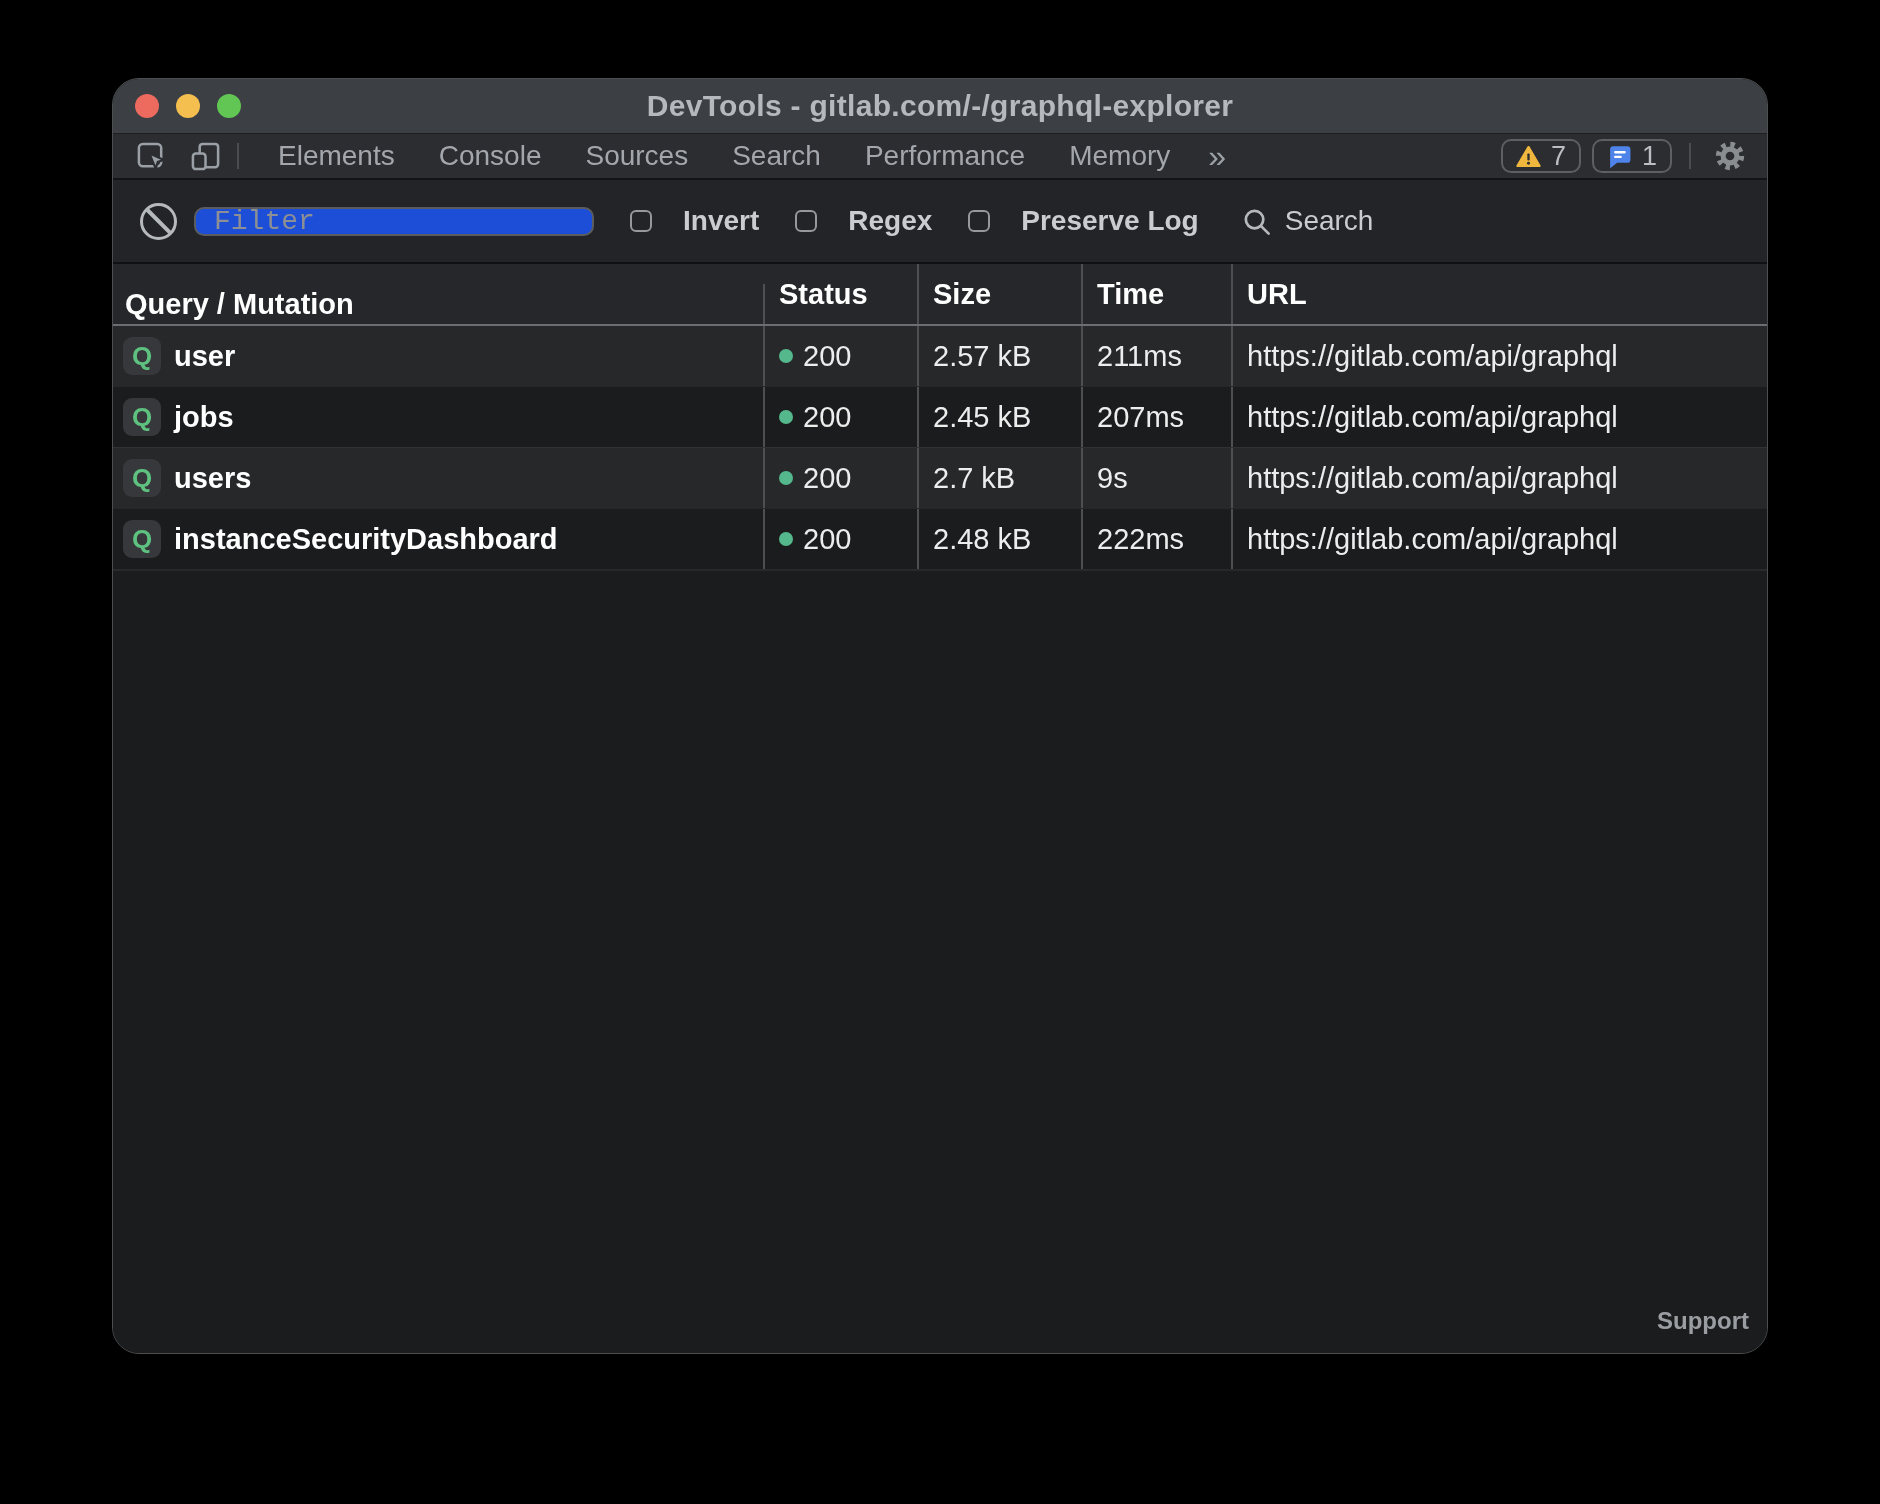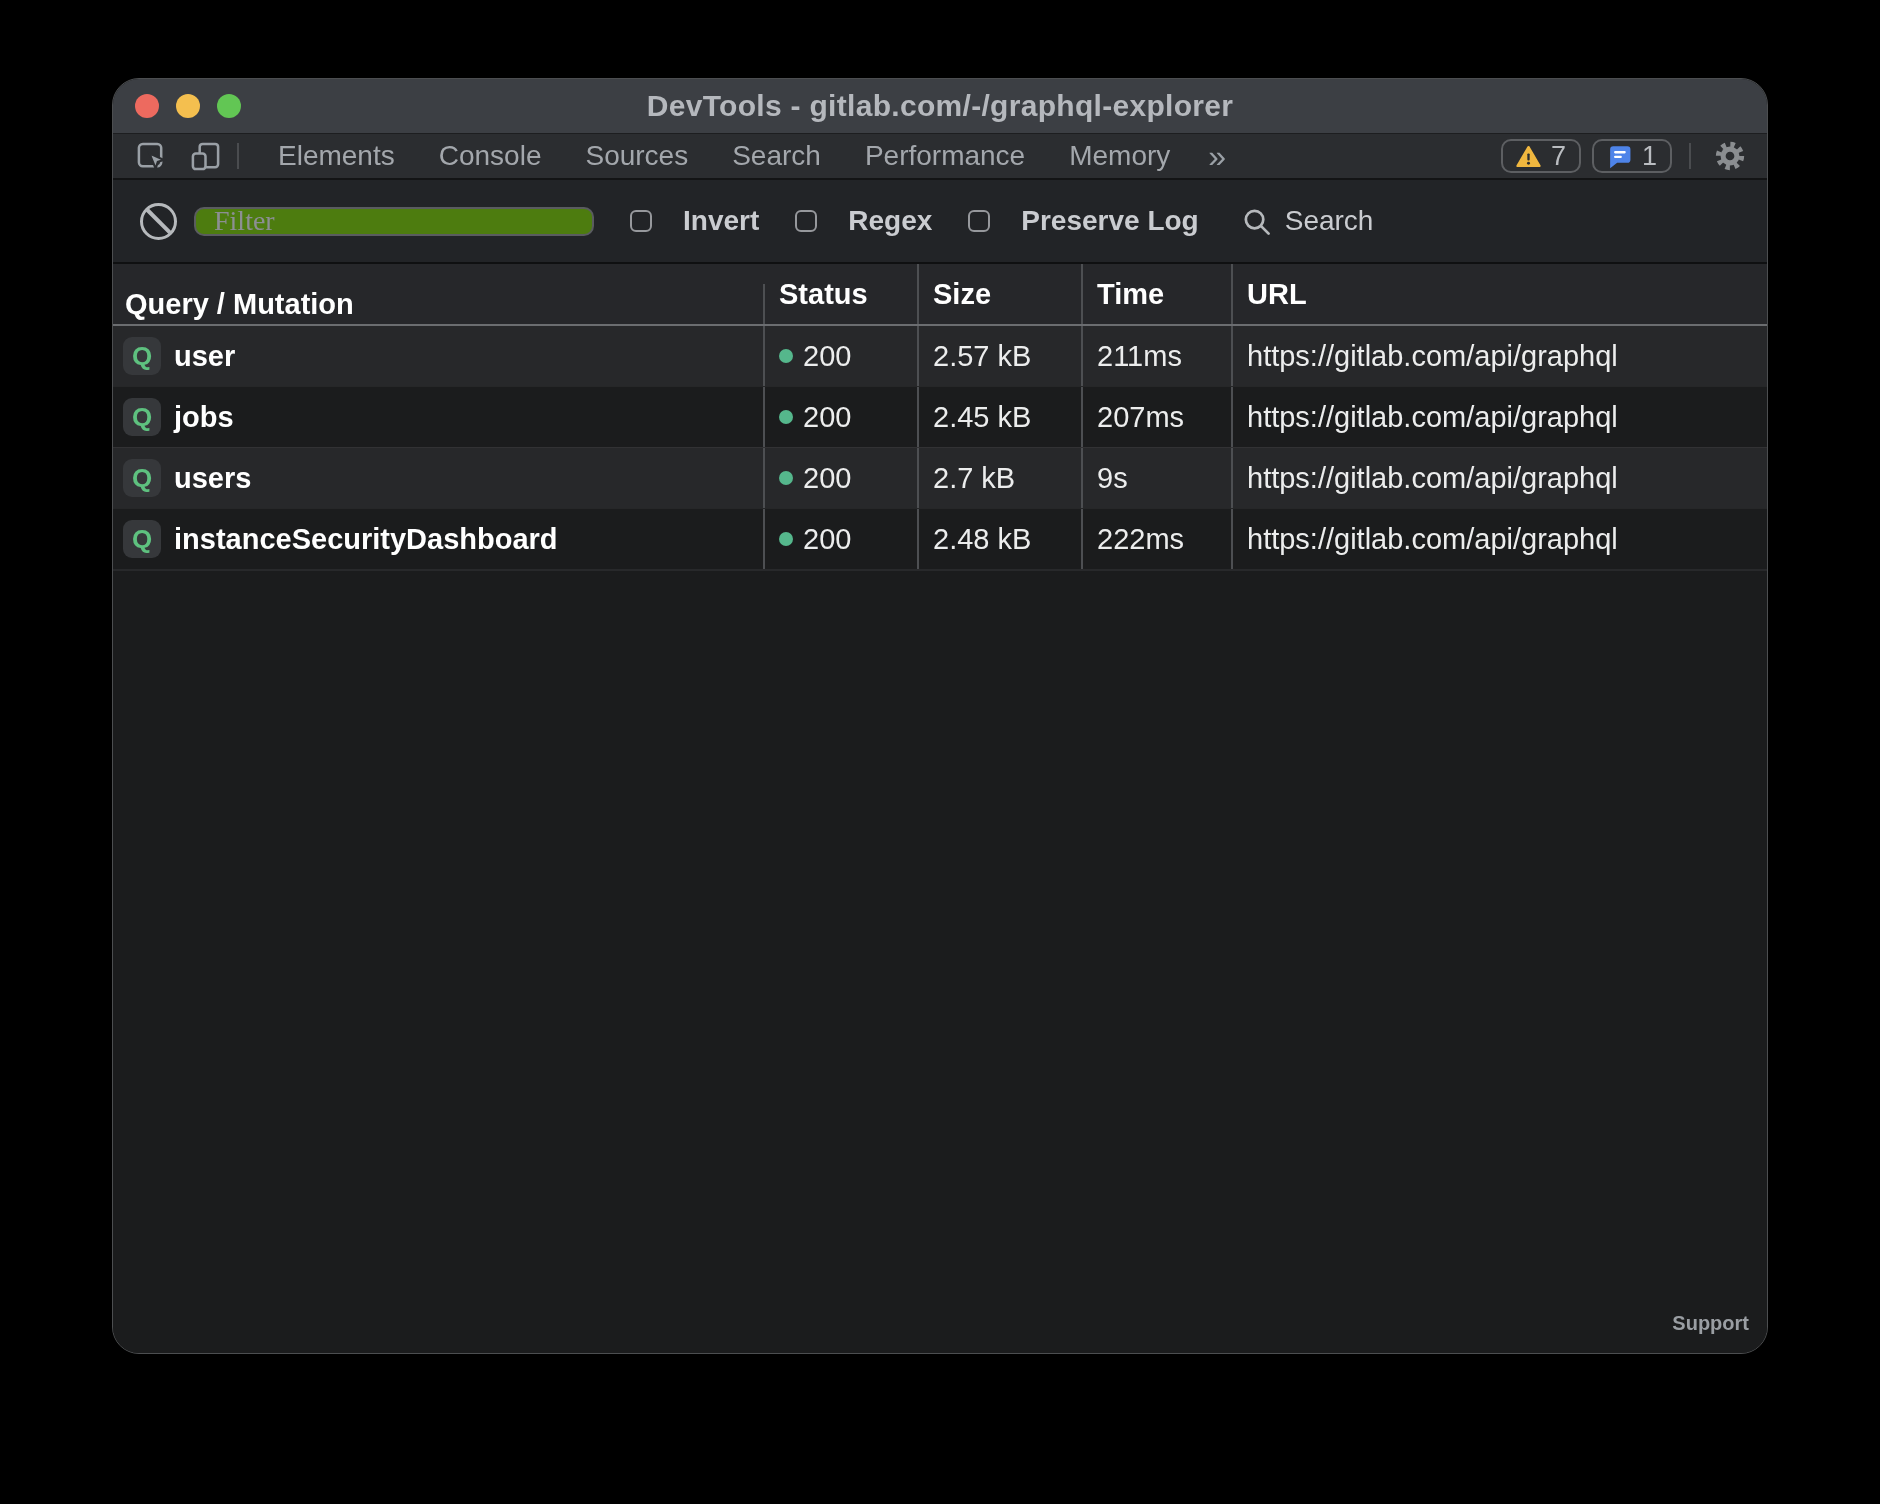--- a/index.html
+++ b/index.html
@@ -58,23 +58,23 @@
   .block-icon{
     width:31px;height:31px;border:3.5px solid #b6b9bc;border-radius:50%;
     position:relative;flex:0 0 auto;
   }
   .block-icon::after{
     content:"";position:absolute;left:-1px;top:13.5px;width:33px;height:3.5px;
     background:#b6b9bc;transform:rotate(45deg);
   }
   .filter-input{
     margin-left:17px;width:400px;height:29px;box-sizing:border-box;
-    background:#4d7c0f;border:2px solid #5a5c5f;border-radius:10px;
+    background:#1d4ed8;border:2px solid #5a5c5f;border-radius:10px;
     color:#e8e9ea;font-size:28px;padding:0 18px;outline:none;
-    font-family:Liberation Serif, serif;
+    font-family:Liberation Mono, monospace;
   }
   .filter-input::placeholder{color:#8c8f93;}
   .cb-host{display:flex;align-items:center;}
   .cbgroup{display:flex;align-items:center;gap:15px;margin-left:36px;}
   .checkbox{
     width:22px;height:22px;border:2.5px solid #96989c;border-radius:6px;
     background:transparent;box-sizing:border-box;flex:0 0 auto;
   }
   .cblabel{font-size:28px;font-weight:bold;color:#caccd0;white-space:nowrap;margin-left:16px;}
   .search-group{display:flex;align-items:center;gap:13px;margin-left:42px;}
@@ -108,21 +108,21 @@
   }
   .qname{font-weight:bold;color:#fff;}
   .dot{
     width:14px;height:14px;border-radius:50%;flex:0 0 auto;
     background:var(--status-ok-dot,#55b78c);margin-right:10px;
   }
   
   .main-rest{flex:1;background:#1b1c1d;position:relative;}
   .support{
     position:absolute;right:18px;bottom:18px;
-    font-size:20px;font-weight:bold;color:#9a9ea3;
+    font-size:24px;font-weight:bold;color:#9a9ea3;
   }
 </style>
 </head>
 <body>
 
 <div class="window">
 
   <div class="titlebar">
     <div class="lights">
       <span class="light red"></span>

